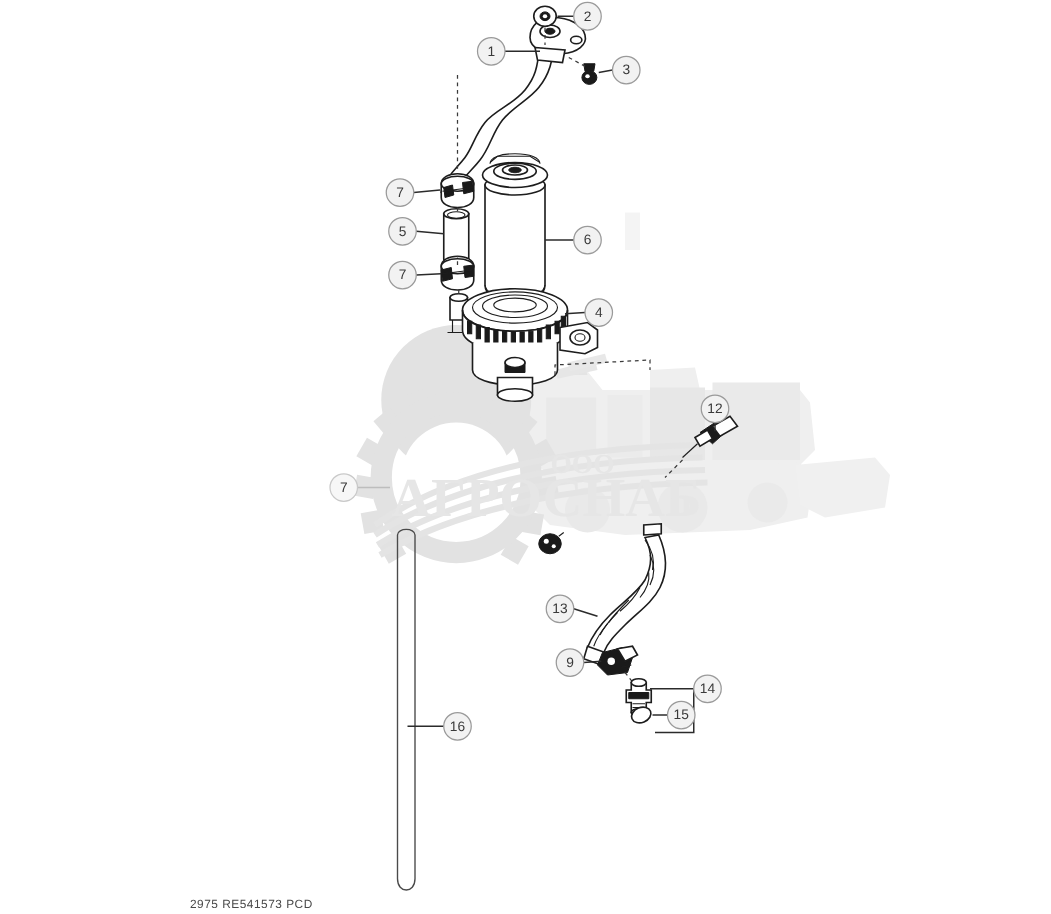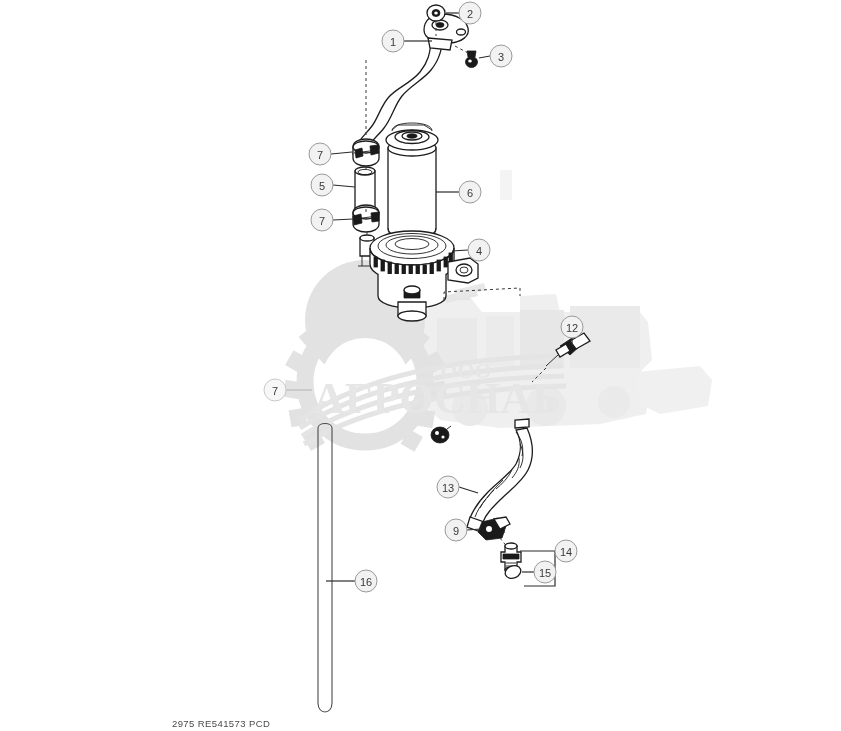--- a/index.html
+++ b/index.html
@@ -88,21 +88,20 @@
   }
   #footer-code {
     position: absolute;
     left: 152px;
     top: 718px;
     font-family: "Liberation Sans", sans-serif;
     font-size: 9.5px;
     color: #4a4a4a;
     letter-spacing: 0.4px;
     white-space: nowrap;
-    margin-left: 20px;
   }
 </style>
 </head>
 <body>
 
 <div id="page">
 
   <svg id="diagram-svg" viewBox="0 0 841 731">
 
     <g opacity="1">

